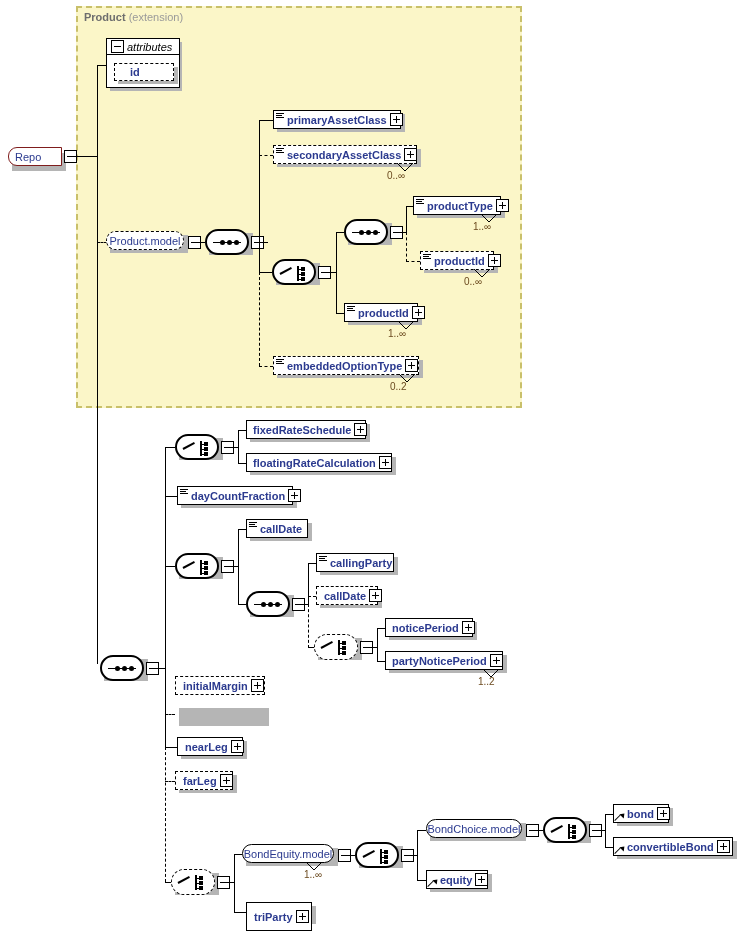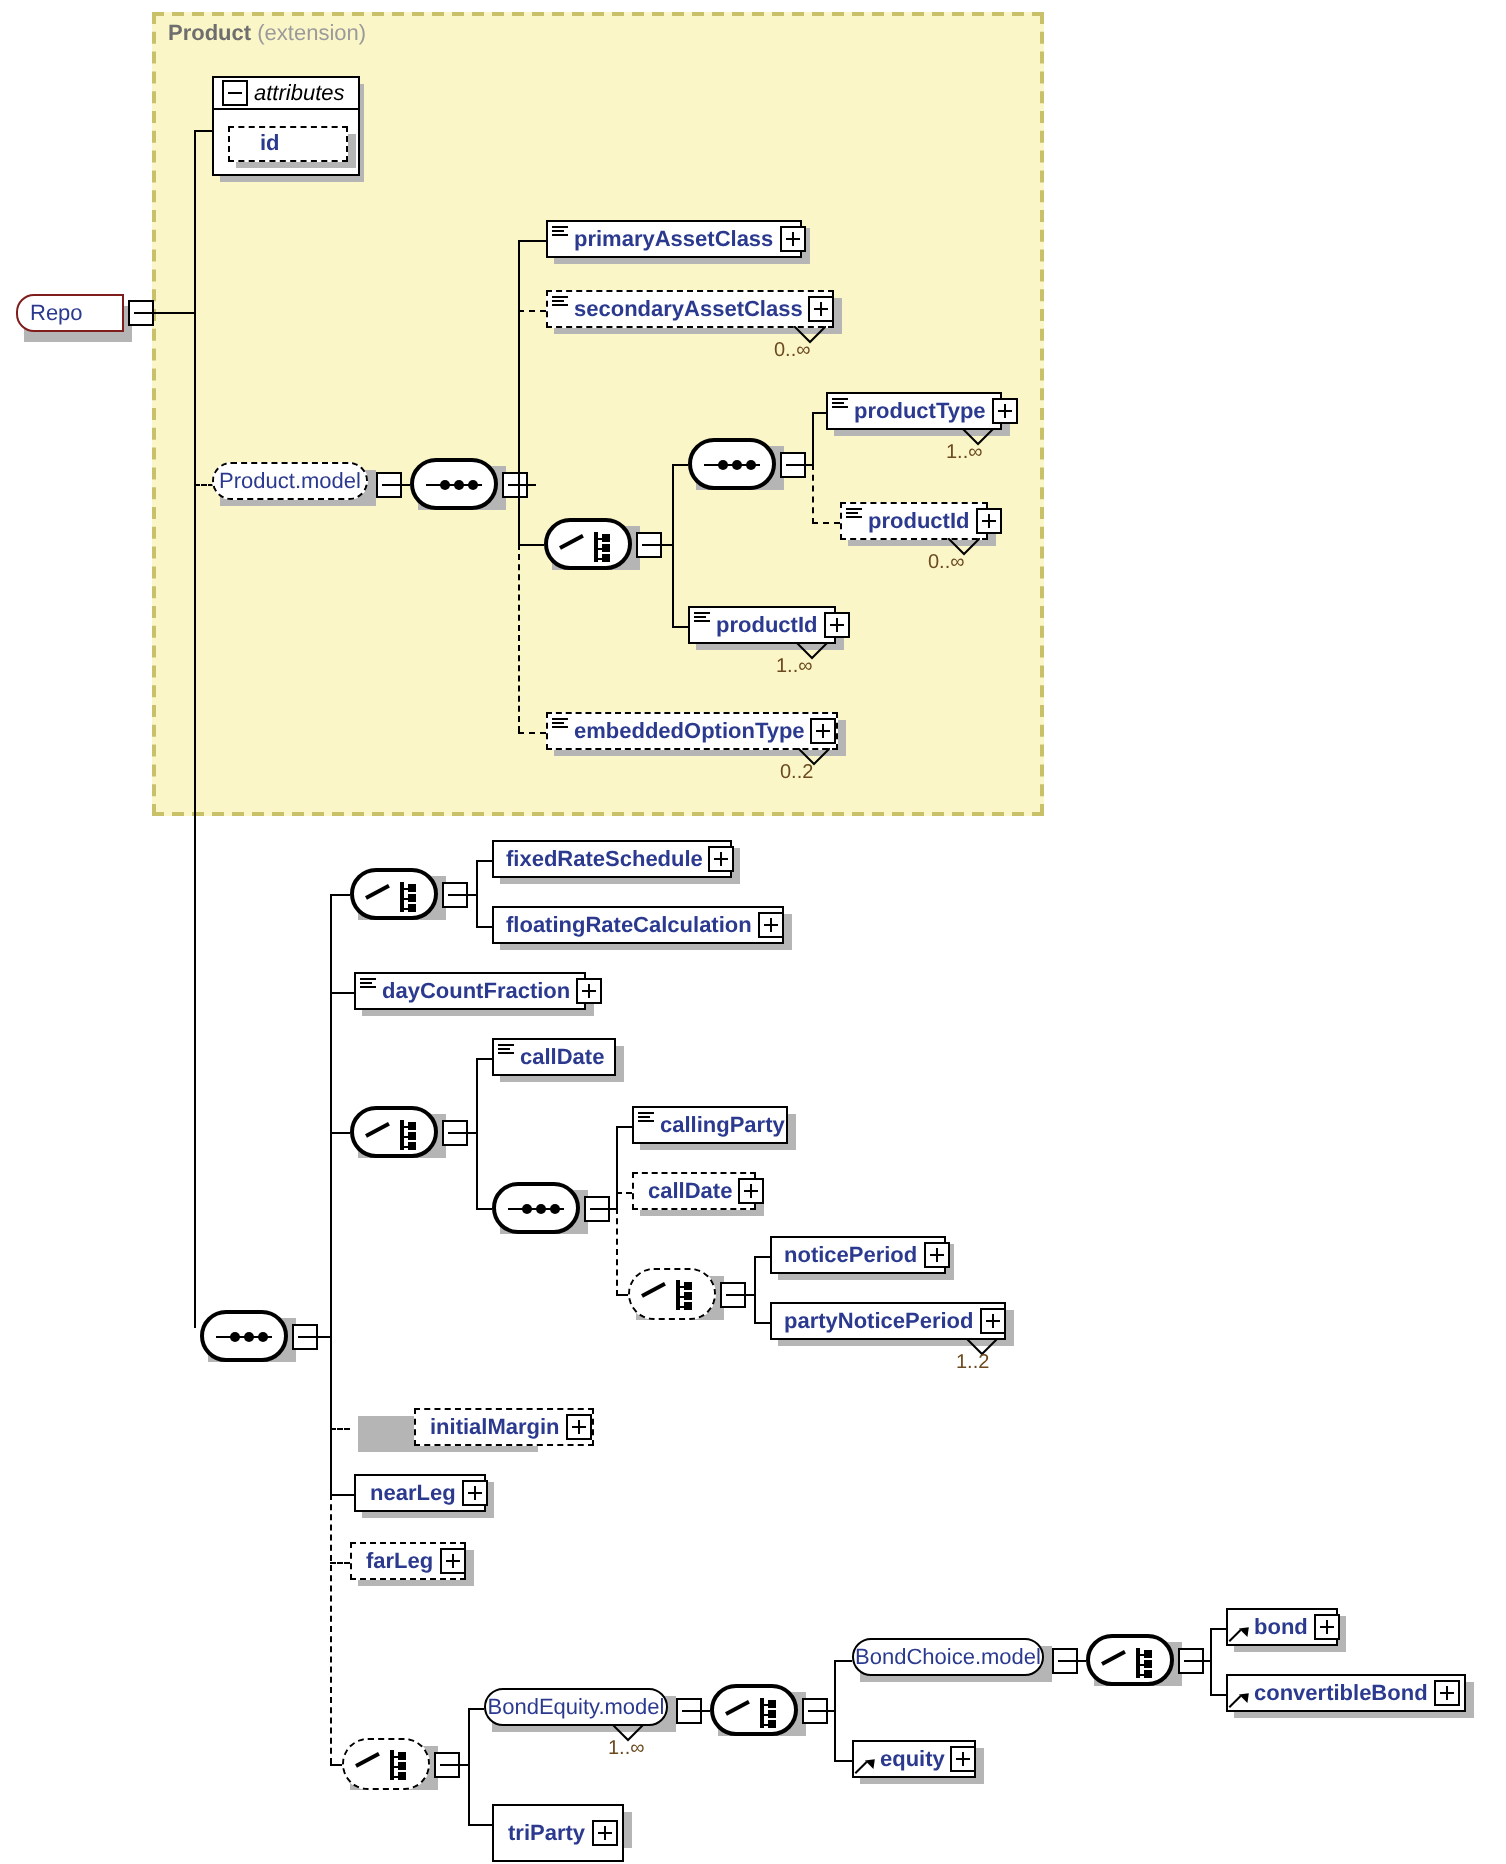--- a/index.html
+++ b/index.html
@@ -457,21 +457,21 @@
     <span class="lbl">partyNoticePeriod</span>
     <span class="pm plus" style="margin-left:auto;"></span>
   </div>
   <svg class="occarrow" style="left:483px;top:669px;" width="16" height="9">
       <path d="M0,0 L8,8 L16,0" fill="none" stroke="#000" stroke-width="1"></path>
     </svg>
   <div class="occ" style="left:478px;top:676px;">1..2</div>
 
   <div class="dln" style="left:165px;top:714px;width:10px;"></div>
   <div class="shadow" style="left:179px;top:708px;width:90px;height:18px;"></div>
-  <div class="ebox opt" style="left:175px;top:704px;width:90px;height:19px;padding-left:4px;margin-left:32px;">
+  <div class="ebox opt" style="left:175px;top:676px;width:90px;height:19px;padding-left:4px;">
     <span class="lbl">initialMargin</span>
     <span class="pm plus" style="margin-left:auto;"></span>
   </div>
 
   <div class="ln lnh" style="left:165px;top:747px;width:12px;"></div>
   <div class="shadow" style="left:181px;top:741px;width:66px;height:18px;"></div>
   <div class="ebox" style="left:177px;top:737px;width:66px;height:19px;padding-left:4px;">
     <span class="lbl">nearLeg</span>
     <span class="pm plus" style="margin-left:auto;"></span>
   </div>

